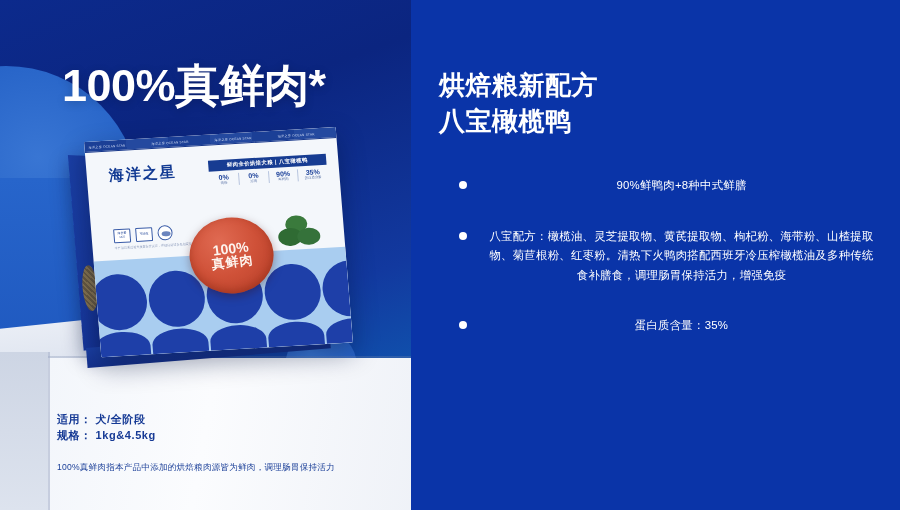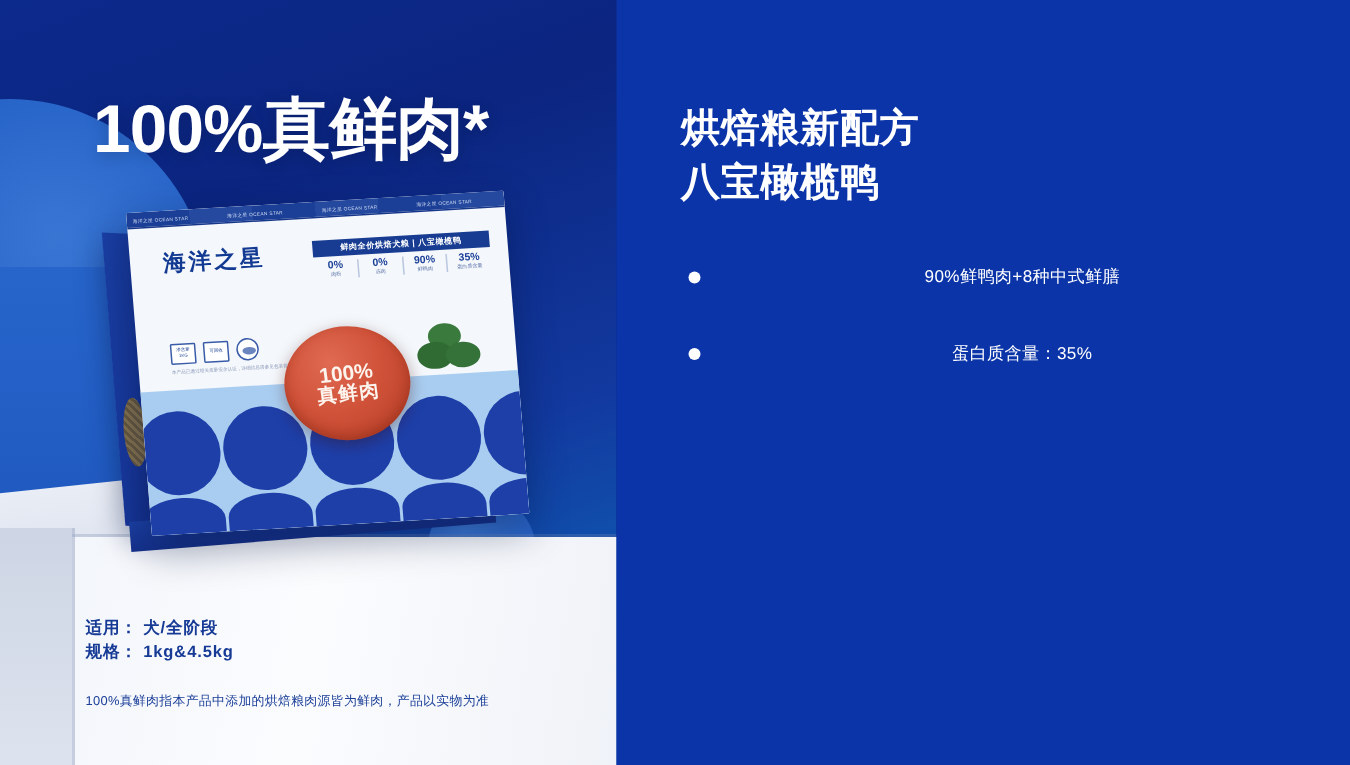--- a/index.html
+++ b/index.html
@@ -184,21 +184,21 @@
     font-size:8.6px; color:#1b3f98; letter-spacing:.2px; white-space:nowrap;
   }
   .footnote b { font-weight:normal; }
 
   
   .right-panel {
     position:absolute; left:411px; top:0; width:489px; height:510px;
     background:#0a34a8;
   }
   .r-title {
-    position:absolute; left:43px; top:68px;
+    position:absolute; left:28px; top:68px;
     font-size:26px; font-weight:bold; color:#fff; line-height:1.38;
     letter-spacing:.5px;
   }
   .bullets { position:absolute; left:43px; top:176px; width:420px; }
   .bullet { position:relative; padding-left:35px; margin-bottom:31px; }
   .bdot {
     position:absolute; left:5px; top:5px; width:8px; height:8px;
     border-radius:50%; background:#ffffff;
   }
   .btext {
@@ -301,35 +301,39 @@
         </div>
       </div>
     </div>
 
     <div class="spec">
       <div>适用： 犬/全阶段</div>
       <div>规格： 1kg&amp;4.5kg</div>
     </div>
 
     <div class="footnote">
-      <b>100%真鲜肉</b><span>指本产品中添加的烘焙粮肉源皆为鲜肉，产品以实物为准</span>
+      <b>100%真鲜肉</b><span>指本产品中添加的烘焙粮肉源皆为鲜肉，调理肠胃保持活力</span>
     </div>
   </div>
 
   <div class="right-panel">
     <div class="r-title">
       <div>烘焙粮新配方</div>
       <div>八宝橄榄鸭</div>
     </div>
 
     <div class="bullets">
       <div class="bullet">
         <span class="bdot"></span>
         <div class="btext">90%鲜鸭肉+8种中式鲜膳</div>
       </div>
       <div class="bullet">
         <span class="bdot"></span>
+        <div class="btext">八宝配方：橄榄油、灵芝提取物、黄芪提取物、枸杞粉、海带粉、山楂提取物、菊苣根粉、红枣粉。清热下火鸭肉搭配西班牙冷压榨橄榄油及多种传统食补膳食，调理肠胃保持活力，增强免疫</div>
+      </div>
+      <div class="bullet">
+        <span class="bdot"></span>
         <div class="btext">蛋白质含量：35%</div>
       </div>
     </div>
   </div>
 
 </div>
 
 </body></html>

